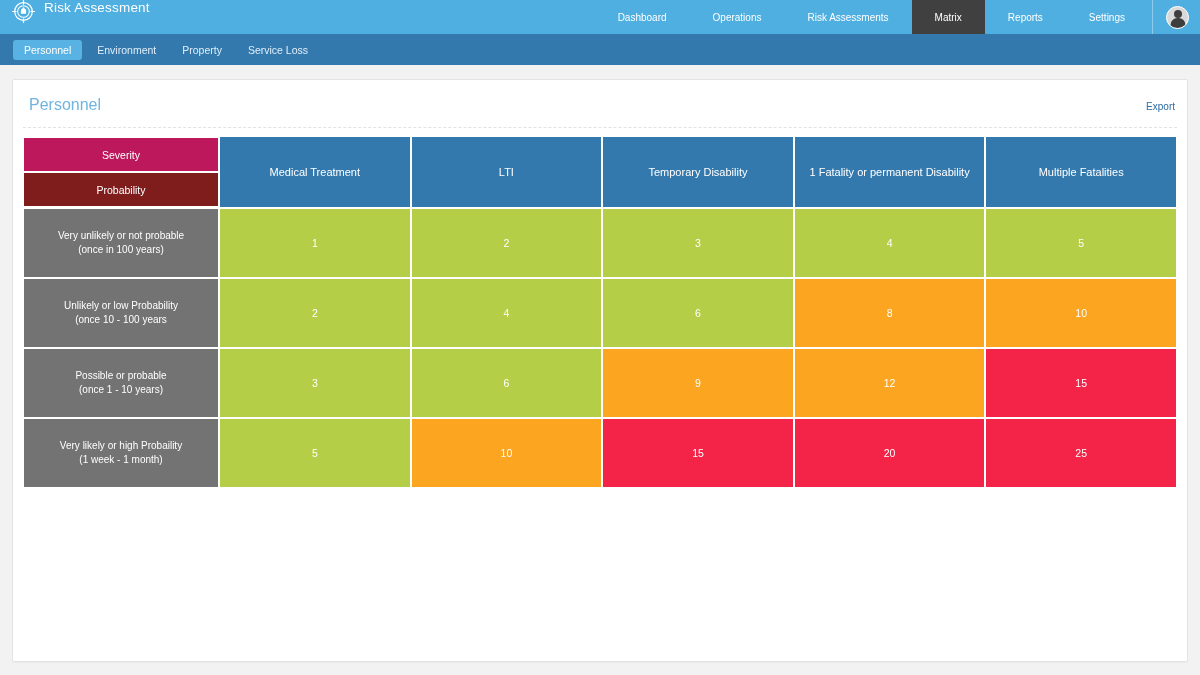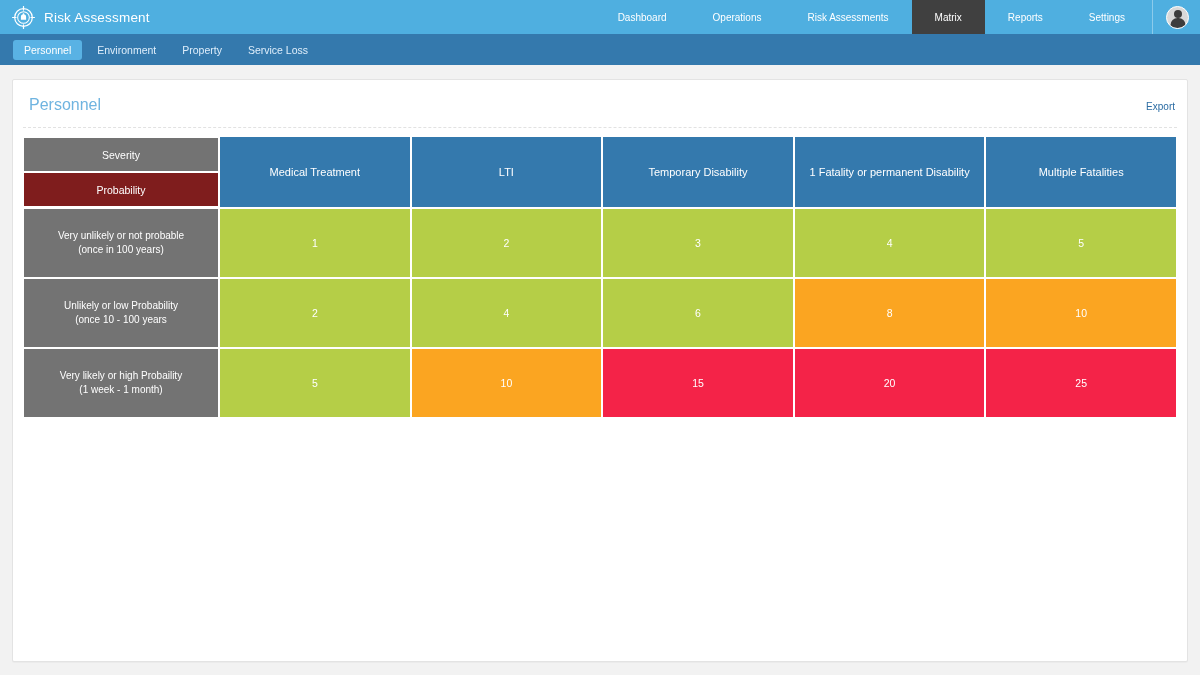--- a/index.html
+++ b/index.html
@@ -15,21 +15,20 @@
   
   .topbar {
     height: 34px;
     background: #4fafe0;
     display: flex;
     align-items: stretch;
     position: relative;
   }
   .brand {
     display: flex;
-    align-items: center;
     gap: 9px;
     padding-left: 12px;
     padding-right: 14px;
   }
   .brand-logo {
     width: 23px;
     height: 23px;
     flex: 0 0 23px;
     display: block;
   }
@@ -167,21 +166,21 @@
   }
   .corner-sev, .corner-prob {
     height: 35px;
     display: flex;
     align-items: center;
     justify-content: center;
     font-size: 10.5px;
     color: #ffffff;
     border: 1px solid #ffffff;
   }
-  .corner-sev { background: #737373; }
+  .corner-sev { background: #be185d; }
   .corner-prob { background: #7f1d1d; }
 
   .col-head {
     background: #3479ad;
     height: 72px;
     font-size: 11px;
     padding: 4px 2px;
   }
   .row-head {
     background: #737373;
@@ -279,20 +278,31 @@
             <span>Unlikely or low Probability</span><br>
             <span>(once 10 - 100 years</span>
           </th>
           <td class="cell green">2</td>
           <td class="cell green">4</td>
           <td class="cell green">6</td>
           <td class="cell orange">8</td>
           <td class="cell orange">10</td>
         </tr>
 
+        <tr>
+          <th class="row-head">
+            <span>Possible or probable</span><br>
+            <span>(once 1 - 10 years)</span>
+          </th>
+          <td class="cell green">3</td>
+          <td class="cell green">6</td>
+          <td class="cell orange">9</td>
+          <td class="cell orange">12</td>
+          <td class="cell red">15</td>
+        </tr>
 
 
         <tr>
           <th class="row-head">
             <span>Very likely or high Probaility</span><br>
             <span>(1 week - 1 month)</span>
           </th>
           <td class="cell green">5</td>
           <td class="cell orange">10</td>
           <td class="cell red">15</td>

